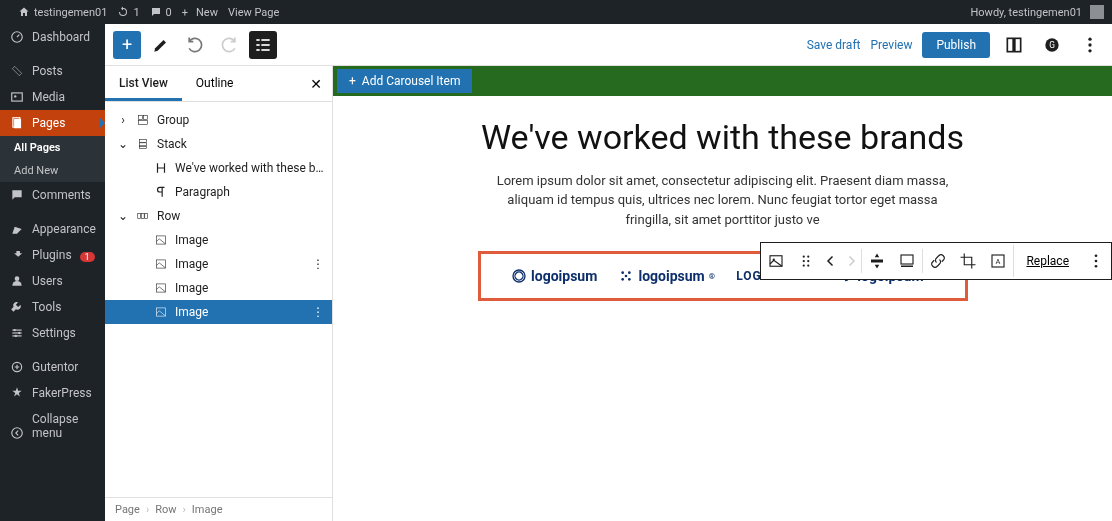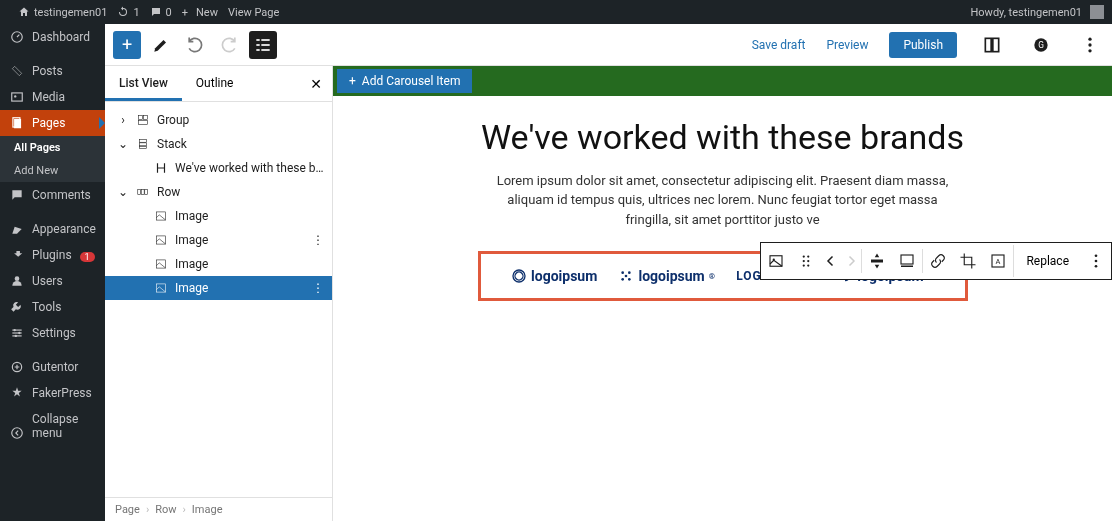--- a/index.html
+++ b/index.html
@@ -26,21 +26,21 @@
 
 
 .editor { flex: 1; display: flex; flex-direction: column; }
 .top-toolbar { height: 42px; background: #fff; border-bottom: 1px solid #e0e0e0; display: flex; align-items: center; padding: 0 8px; justify-content: space-between; }
 .tb-left { display: flex; align-items: center; gap: 6px; }
 .tpl-btn { background: #2271b1; color: #fff; font-size: 12px; padding: 6px 12px; border-radius: 3px; display: flex; align-items: center; gap: 6px; cursor: pointer; }
 .add-btn { width: 28px; height: 28px; background: #2271b1; color: #fff; display: flex; align-items: center; justify-content: center; font-size: 18px; border-radius: 3px; cursor: pointer; }
 .icon-btn { width: 28px; height: 28px; display: flex; align-items: center; justify-content: center; cursor: pointer; color: #1e1e1e; }
 .icon-btn.dark { background: #1e1e1e; color: #fff; border-radius: 3px; }
 .icon-btn svg { width: 20px; height: 20px; fill: currentColor; }
-.tb-right { display: flex; align-items: center; gap: 21px; font-size: 12px; }
+.tb-right { display: flex; align-items: center; gap: 10px; font-size: 12px; }
 .link-btn { color: #2271b1; cursor: pointer; }
 .publish-btn { background: #2271b1; color: #fff; padding: 6px 14px; border-radius: 3px; cursor: pointer; }
 
 
 .editor-body { flex: 1; display: flex; min-height: 0; }
 
 
 .list-panel { width: 228px; border-right: 1px solid #e0e0e0; display: flex; flex-direction: column; }
 .list-tabs { display: flex; border-bottom: 1px solid #e0e0e0; position: relative; font-size: 12px; height: 36px; }
 .list-tab { padding: 10px 14px; cursor: pointer; }
@@ -67,21 +67,21 @@
 .logo { color: #0d2f6b; font-weight: 700; font-size: 14px; display: flex; align-items: center; gap: 4px; }
 .logo svg { width: 16px; height: 16px; }
 .logo.alt { letter-spacing: 1px; font-family: monospace; font-size: 12px; }
 .logo.alt .gray { color: #aaa; font-weight: 400; }
 
 
 .block-toolbar { position: absolute; top: 176px; right: 0; background: #fff; border: 1px solid #1e1e1e; display: flex; align-items: center; height: 38px; font-size: 12px; }
 .bt-sep { width: 1px; height: 24px; background: #ddd; }
 .bt-btn { width: 30px; height: 38px; display: flex; align-items: center; justify-content: center; cursor: pointer; color: #1e1e1e; }
 .bt-btn svg { width: 18px; height: 18px; fill: currentColor; }
-.bt-replace { padding: 0 12px; cursor: pointer; border-left: 1px solid #ddd; height: 32px; display: flex; align-items: center; }
+.bt-replace { padding: 0 12px; cursor: pointer; border-left: 1px solid #ddd; height: 32px; display: flex; align-items: center; text-decoration: underline; }
 .bt-container { position: absolute; top: 176px; left: 445px; background: #fff; border: 1px solid #1e1e1e; width: 36px; height: 38px; display: flex; align-items: center; justify-content: center; }
 </style>
 </head>
 <body>
 
 <div class="admin-bar">
   <div class="admin-left">
     <span>
         <svg viewBox="0 0 24 24">
           <circle cx="12" cy="12" r="10" fill="none" stroke="currentColor" stroke-width="2"></circle>
@@ -329,20 +329,28 @@
               <span>Stack</span>
             </div>
           <div class="tree-row" style="padding-left:48px">
               <span class="tree-ico">
                 <svg viewBox="0 0 24 24">
                   <path d="M6 4v16M18 4v16M6 12h12" stroke="currentColor" stroke-width="2" fill="none"></path>
                 </svg>
               </span>
               <span style="white-space:nowrap;overflow:hidden;text-overflow:ellipsis;max-width:150px">We've worked with these brands</span>
             </div>
+          <div class="tree-row" style="padding-left:48px">
+              <span class="tree-ico">
+                <svg viewBox="0 0 24 24">
+                  <path d="M10 4h8M14 4v16M10 4a4 4 0 000 8h4" fill="none" stroke="currentColor" stroke-width="2"></path>
+                </svg>
+              </span>
+              <span>Paragraph</span>
+            </div>
           <div class="tree-row" style="padding-left:12px">
               <span class="tree-ind">⌄</span>
               <span class="tree-ico">
                 <svg viewBox="0 0 24 24">
                   <rect x="3" y="8" width="5" height="8" fill="none" stroke="currentColor"></rect>
                   <rect x="9" y="8" width="5" height="8" fill="none" stroke="currentColor"></rect>
                   <rect x="15" y="8" width="5" height="8" fill="none" stroke="currentColor"></rect>
                 </svg>
               </span>
               <span>Row</span>

